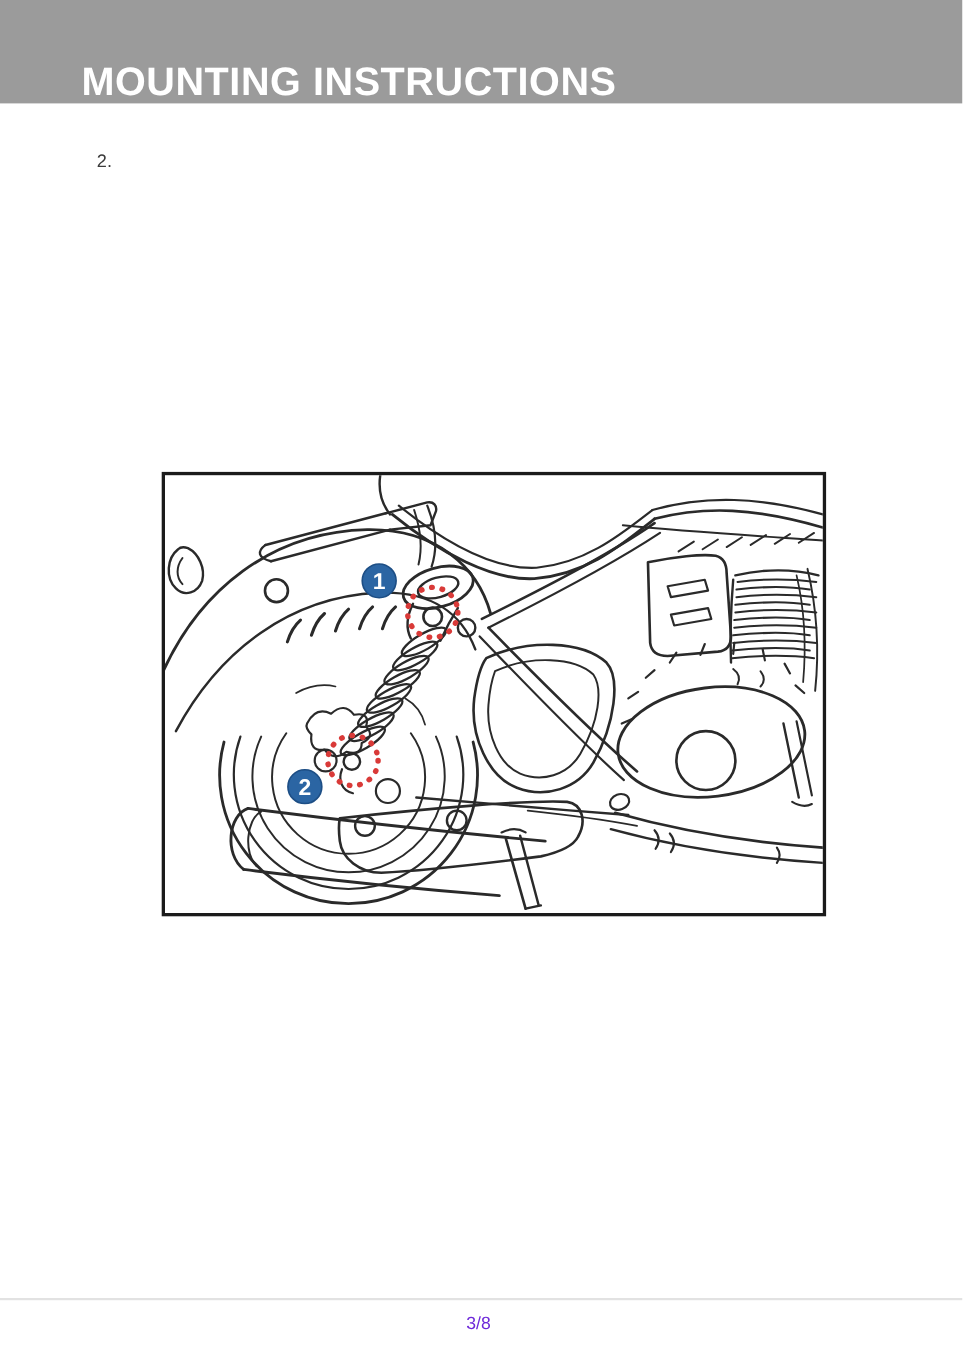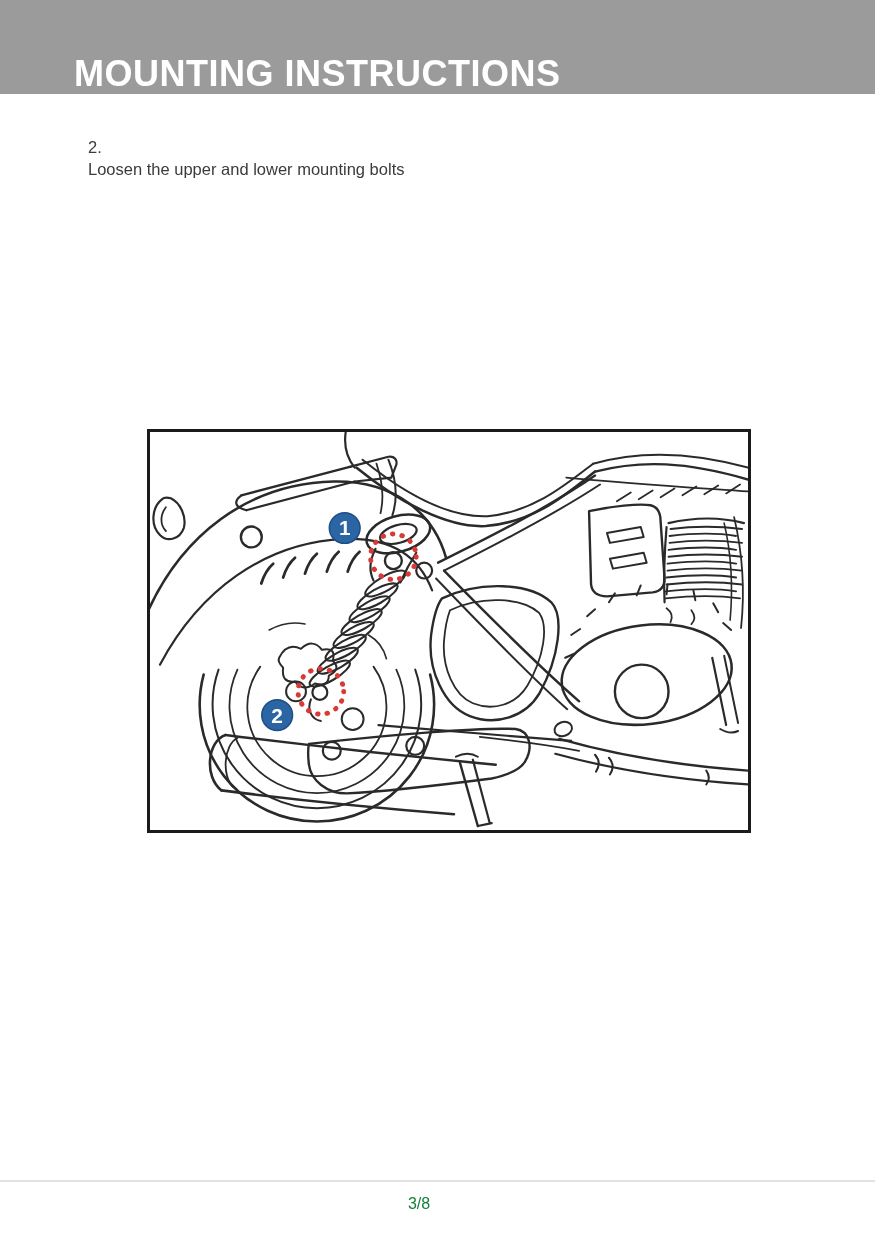--- a/index.html
+++ b/index.html
@@ -35,36 +35,35 @@
     box-sizing:border-box;
     background:#ffffff;
   }
   .figure-frame svg{display:block;width:100%;height:100%;}
   
   .footer-divider{
     position:absolute;left:0;top:1180px;width:875px;height:2px;
     background:#e2e2e2;
   }
   .page-indicator{
-    position:absolute;left:0;top:1193px;width:838px;
-    text-align:center;color:#15803d;font-size:16px;line-height:22px;
+    position:absolute;left:16px;top:1193px;width:838px;
+    text-align:center;color:#6d28d9;font-size:16px;line-height:22px;
   }
 </style>
 </head>
 <body>
 
 <div class="page">
 
   <div class="header-band">
     <div class="header-title">MOUNTING INSTRUCTIONS</div>
   </div>
 
   <div class="instruction">
     <div class="line">2.</div>
-    <div class="line">Loosen the upper and lower mounting bolts</div>
   </div>
 
   <div class="figure-frame">
     <svg viewBox="0 0 602 402" preserveAspectRatio="none">
       <g stroke="#2a2a2a" fill="none" stroke-width="2" stroke-linecap="round" stroke-linejoin="round">
 
         <path d="M -6,190 C 30,103 100,52 185,50 C 248,49 286,84 298,127" stroke-width="2.6"></path>
         <path d="M 10,235 C 50,160 115,112 195,108 C 245,106 272,128 284,160" stroke-width="2.2"></path>
         <circle cx="102" cy="106" r="10.5" stroke-width="2.4"></circle>
         <path d="M 112,153 q 4,-13 12,-20" stroke-width="2.8"></path>

